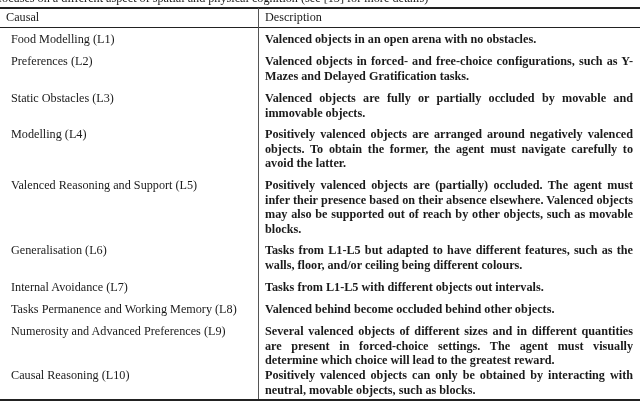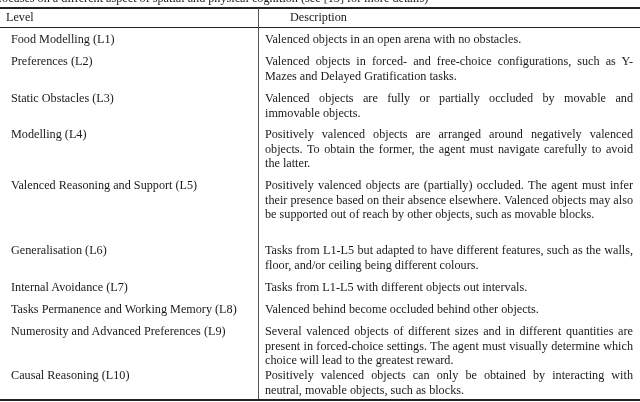--- a/index.html
+++ b/index.html
@@ -12,35 +12,35 @@
     position: absolute; left: -2px; top: -9px; white-space: nowrap;
     font-size: 12.2px; line-height: 14px;
   }
   .rule { position: absolute; left: 0; width: 640px; background: #222; }
   .rule.top { top: 7px; height: 1.6px; }
   .rule.mid { top: 27px; height: 1px; }
   .rule.bot { top: 399px; height: 1.6px; }
   .vdiv { position: absolute; left: 258px; top: 8px; width: 1px; height: 391px; background: #555; }
   .hdr { position: absolute; top: 10px; line-height: 15px; }
   .hdr.level { left: 6px; }
-  .hdr.desc { left: 265px; margin-left: 25px; }
+  .hdr.desc { left: 265px; }
   .row { position: absolute; left: 0; width: 640px; }
   .row .lvl { position: absolute; left: 11px; top: 0; white-space: nowrap; line-height: 14.5px; }
   .row .dsc {
     position: absolute; left: 265px; top: 0; width: 368px;
-    text-align: justify; line-height: 14.5px;
+    text-align: justify; line-height: 14.5px; font-weight: bold;
   }
 </style>
 </head>
 <body>
 
 <div class="caption">focuses on a different aspect of spatial and physical cognition (see [15] for more details)</div>
 
 <div class="rule top"></div>
-<div class="hdr level">Level</div>
+<div class="hdr level">Causal</div>
 <div class="hdr desc">Description</div>
 <div class="rule mid"></div>
 <div class="vdiv"></div>
 
 <div>
   <div class="row" style="top:32px">
     <div class="lvl">Food Modelling (L1)</div>
     <div class="dsc">Valenced objects in an open arena with no obstacles.</div>
   </div>
   <div class="row" style="top:54px">

